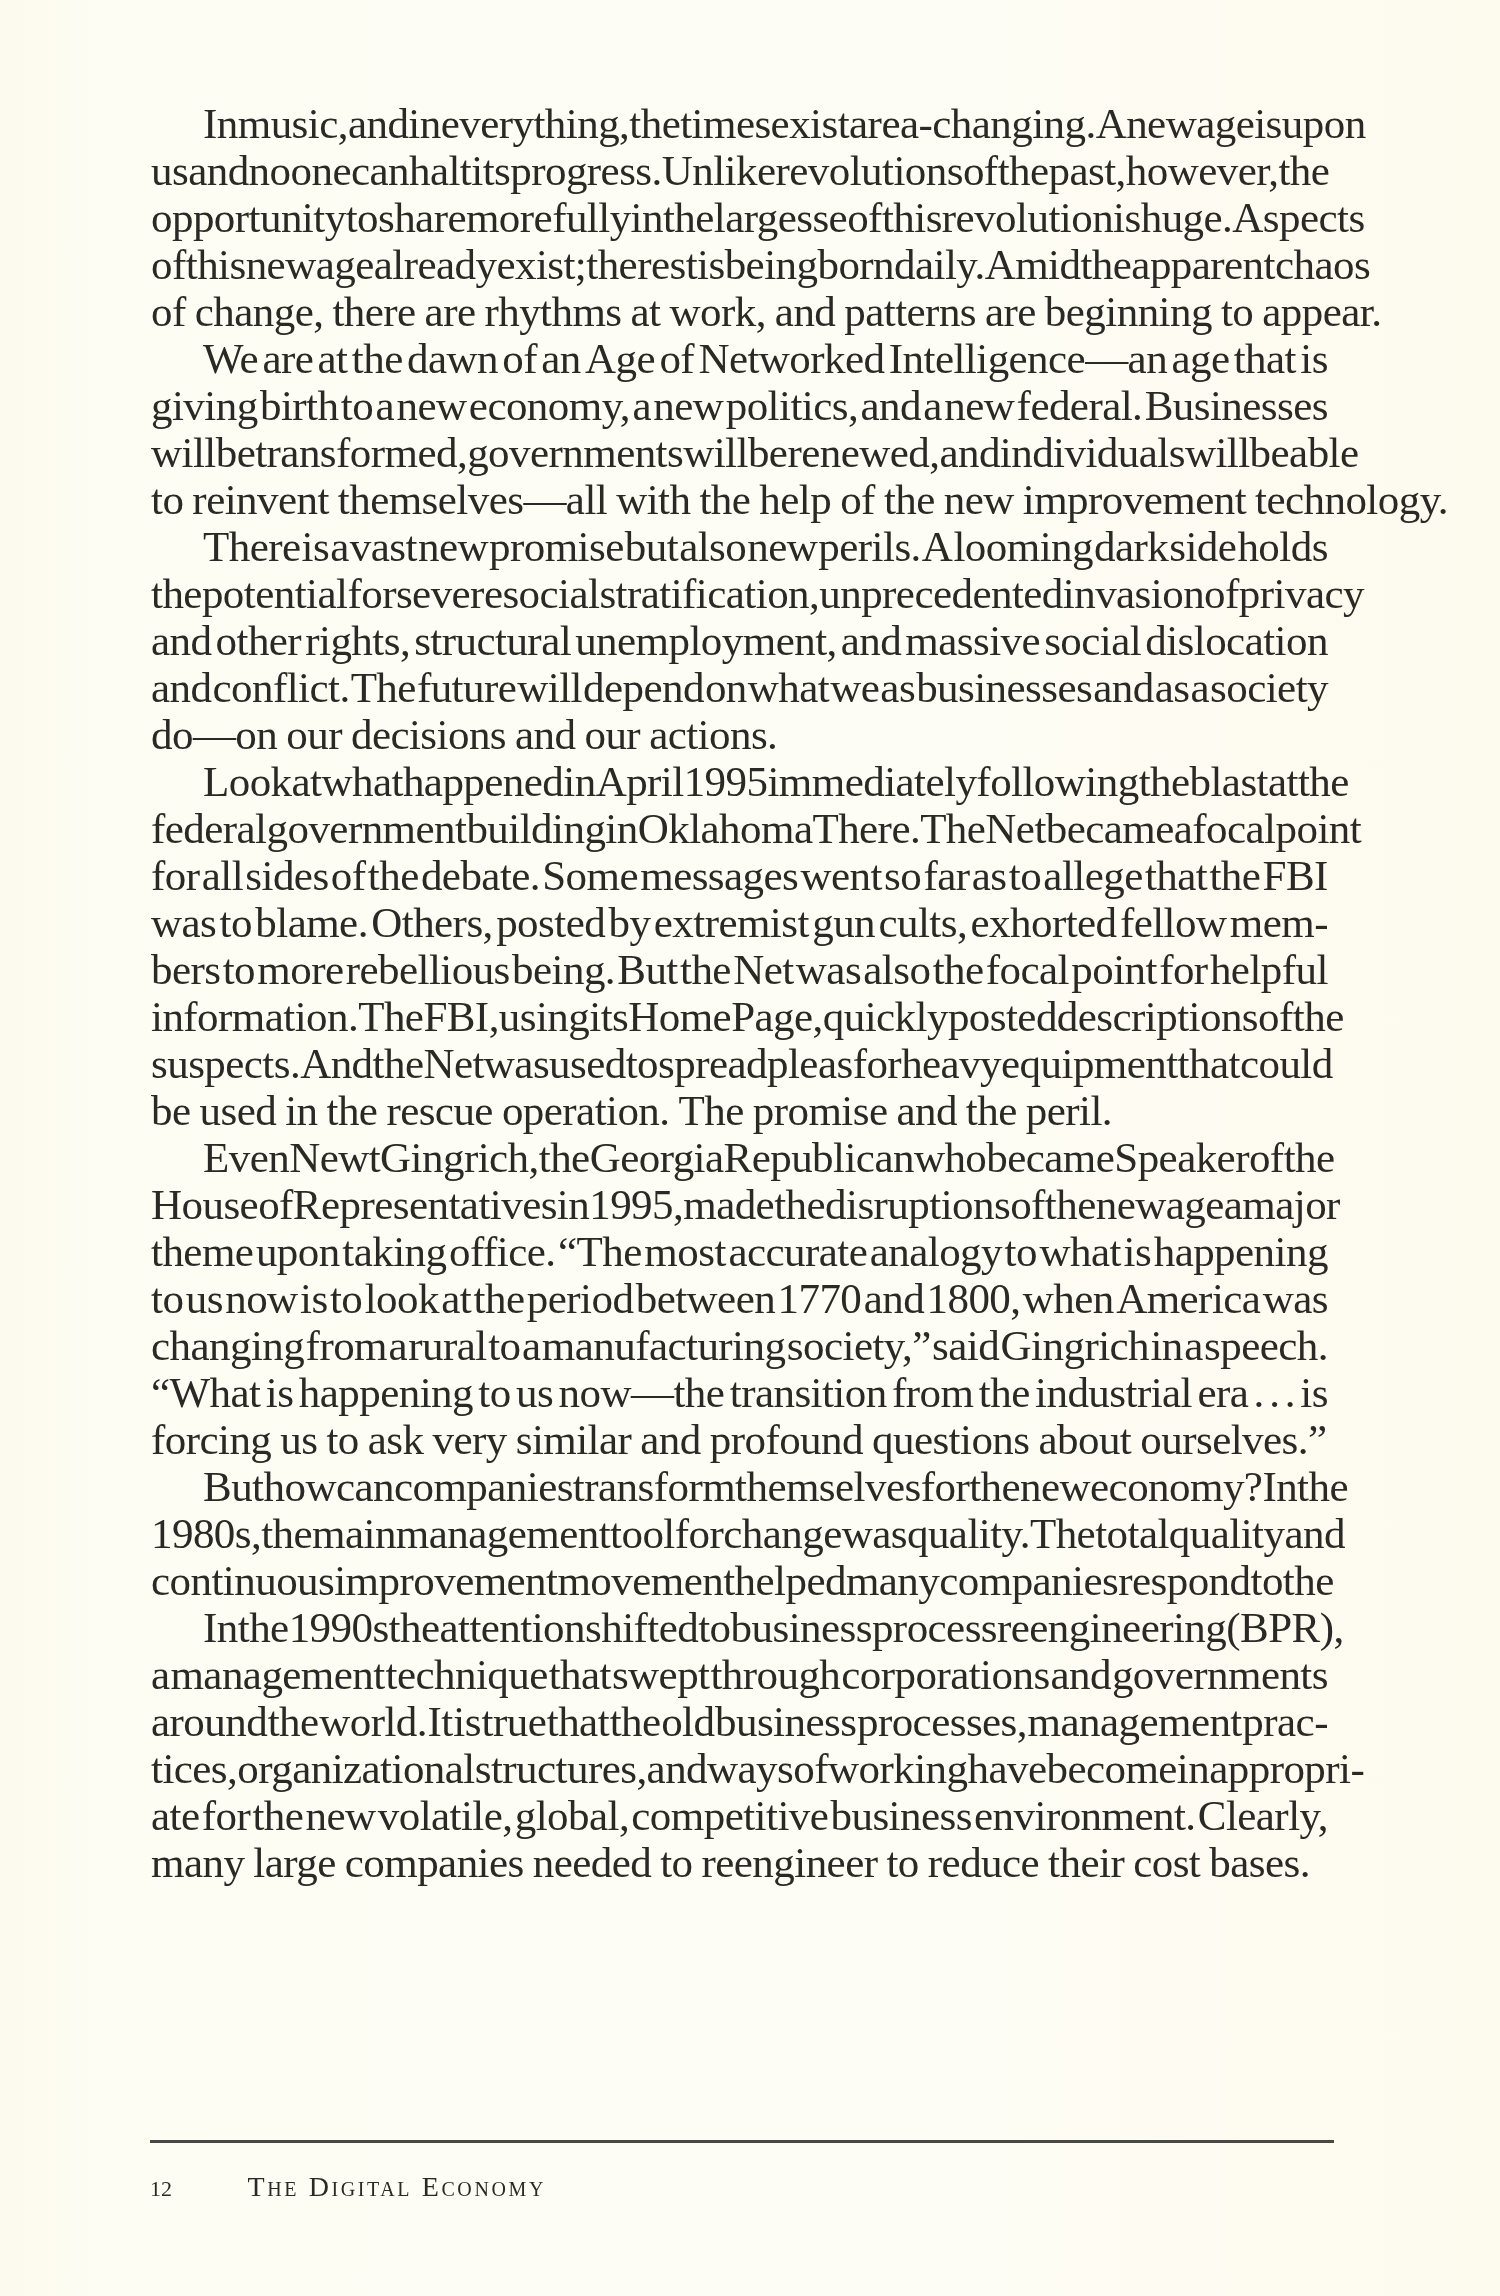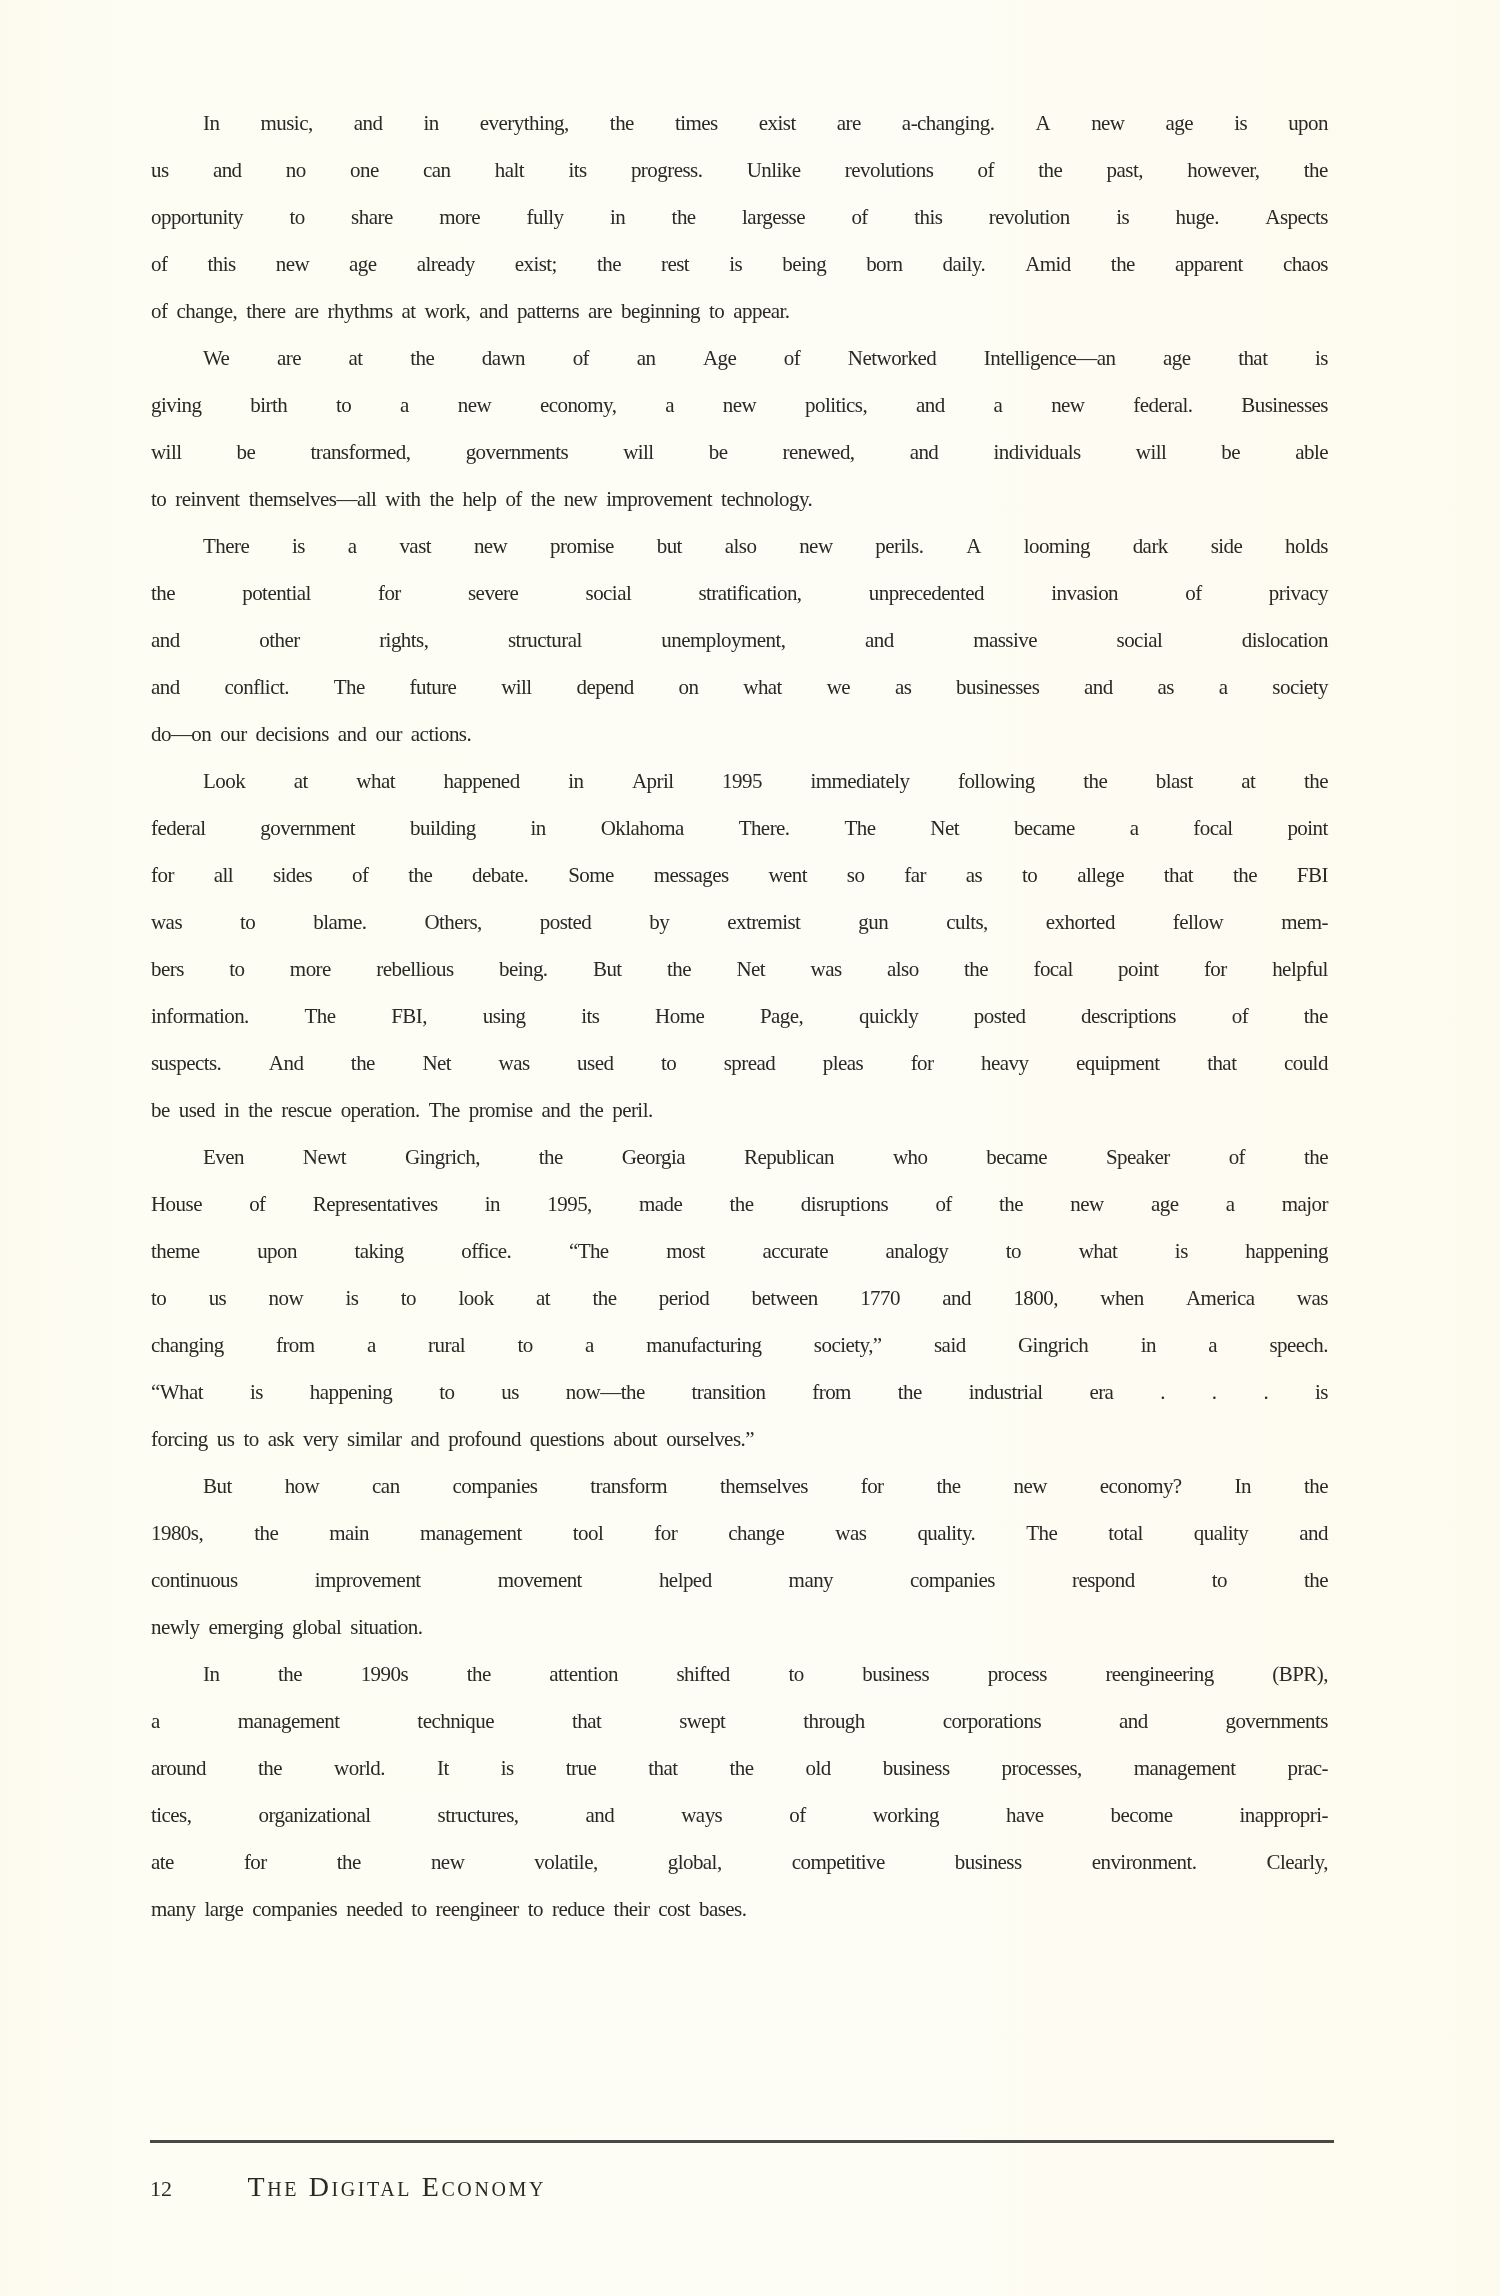--- a/index.html
+++ b/index.html
@@ -25,21 +25,21 @@
   .text-block {
     position: absolute;
     left: 151px;
     top: 100px;
     width: 1177px;
   }
   .line {
     display: block;
     height: 47px;
     line-height: 47px;
-    font-size: 21px;
+    font-size: 43px;
     text-align: justify;
     text-align-last: justify;
     white-space: nowrap;
     overflow: visible;
     letter-spacing: -0.55px;
     word-spacing: -1px;
   }
   .line.last {
     text-align-last: left;
   }
@@ -572,26 +572,20 @@
           <span class="w">continuous</span>
           <span class="w">improvement</span>
           <span class="w">movement</span>
           <span class="w">helped</span>
           <span class="w">many</span>
           <span class="w">companies</span>
           <span class="w">respond</span>
           <span class="w">to</span>
           <span class="w">the</span>
         </div>
-        <div class="line j last">
-          <span class="w">newly</span>
-          <span class="w">emerging</span>
-          <span class="w">global</span>
-          <span class="w">situation.</span>
-        </div>
       </div>
       <div>
         <div class="line j first">
           <span class="w">In</span>
           <span class="w">the</span>
           <span class="w">1990s</span>
           <span class="w">the</span>
           <span class="w">attention</span>
           <span class="w">shifted</span>
           <span class="w">to</span>

